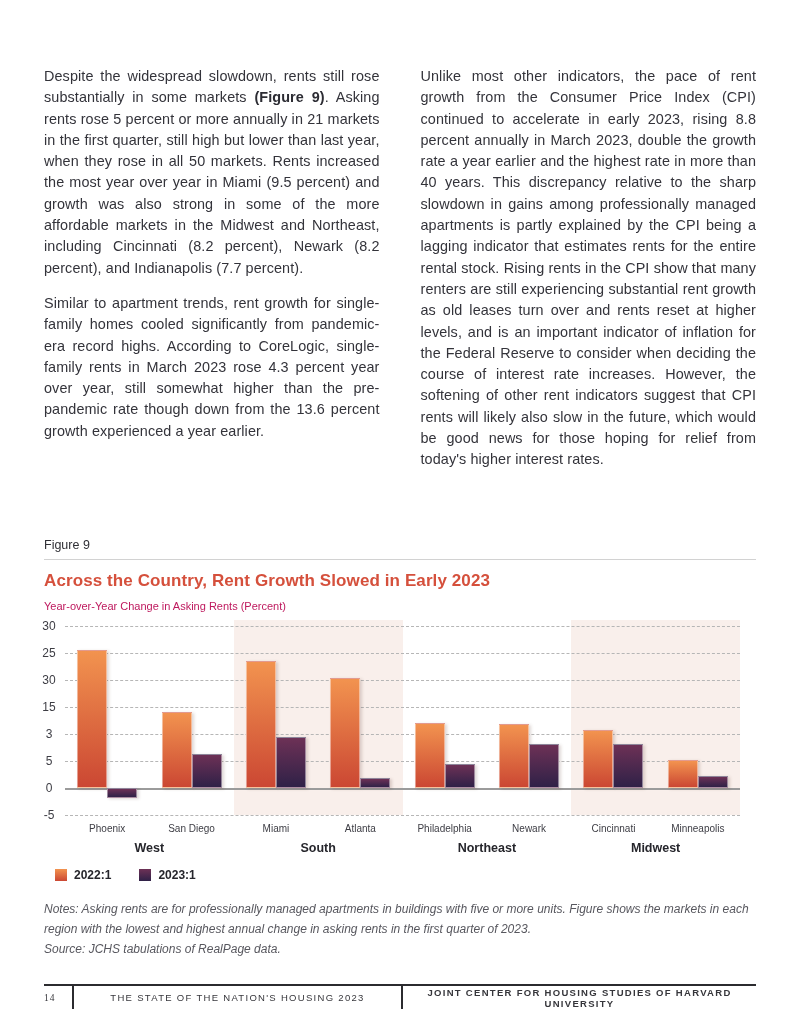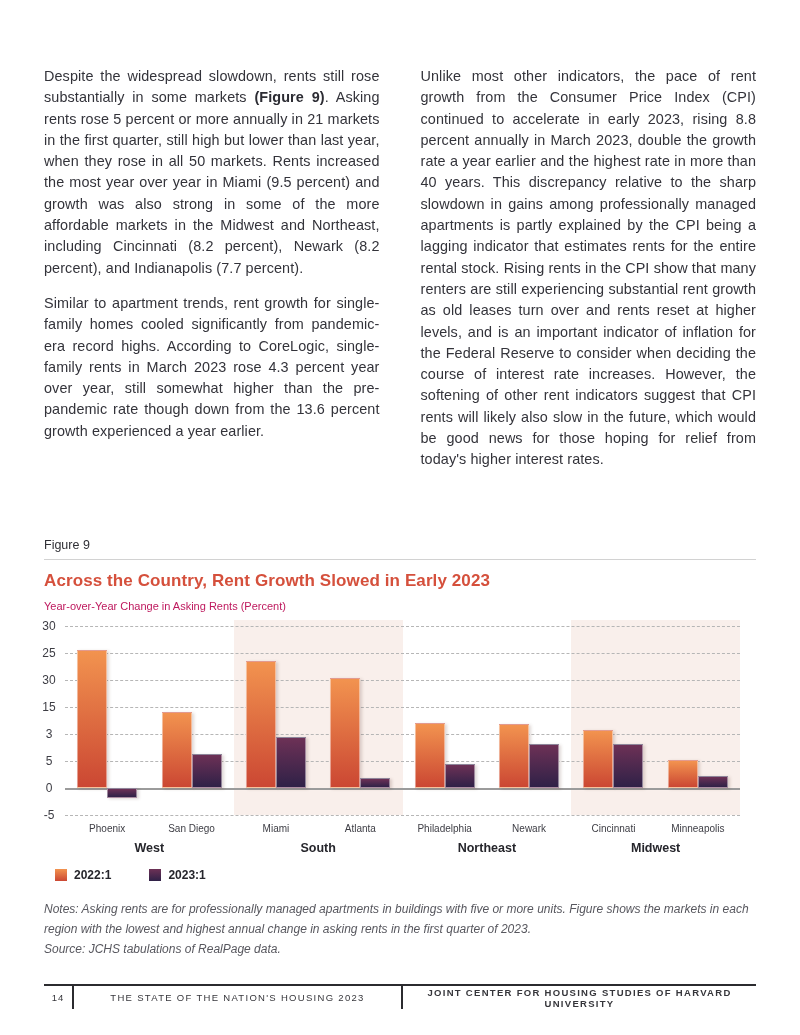--- a/index.html
+++ b/index.html
@@ -69,32 +69,32 @@
   .city-labels,.region-labels{
     margin-left:21px;margin-right:16px;
     display:flex;
   }
   .city-labels{margin-top:8px;}
   .city-labels .city{flex:1;text-align:center;font-size:10px;color:#3d3d44;}
   .region-labels{margin-top:7px;}
   .region-labels .region{flex:1;text-align:center;font-size:12.5px;font-weight:700;color:#26262c;}
   .legend{
     margin-left:11px;margin-top:13px;
-    display:flex;align-items:center;gap:38px;
+    display:flex;align-items:center;gap:28px;
   }
   .legend-item{display:flex;align-items:center;gap:7px;}
   .swatch{width:12px;height:12px;display:inline-block;}
   .legend-label{font-size:12px;font-weight:700;color:#26262c;}
   
   .notes{margin-top:17px;font-style:italic;font-size:12px;line-height:20px;color:#57575e;}
   
   .footer{position:absolute;left:44px;right:44px;top:984px;}
   .footer-rule{height:2px;background:#2b2b2f;}
   .footer-row{display:flex;align-items:center;height:23px;}
-  .footer-page{width:28px;text-align:center;font-size:9.5px;letter-spacing:1px;color:#36363b;}
+  .footer-page{width:28px;font-size:9.5px;letter-spacing:1px;color:#36363b;font-family:Liberation Serif, serif;}
   .footer-div{width:2px;height:23px;background:#2b2b2f;}
   .footer-left{width:327px;text-align:center;font-size:9.5px;letter-spacing:1.3px;color:#36363b;}
   .footer-right{flex:1;text-align:center;font-size:9.5px;letter-spacing:1.3px;color:#36363b;font-weight:bold;}
 </style>
 </head>
 <body>
 
 <div class="page">
 
   <div class="text-columns">

